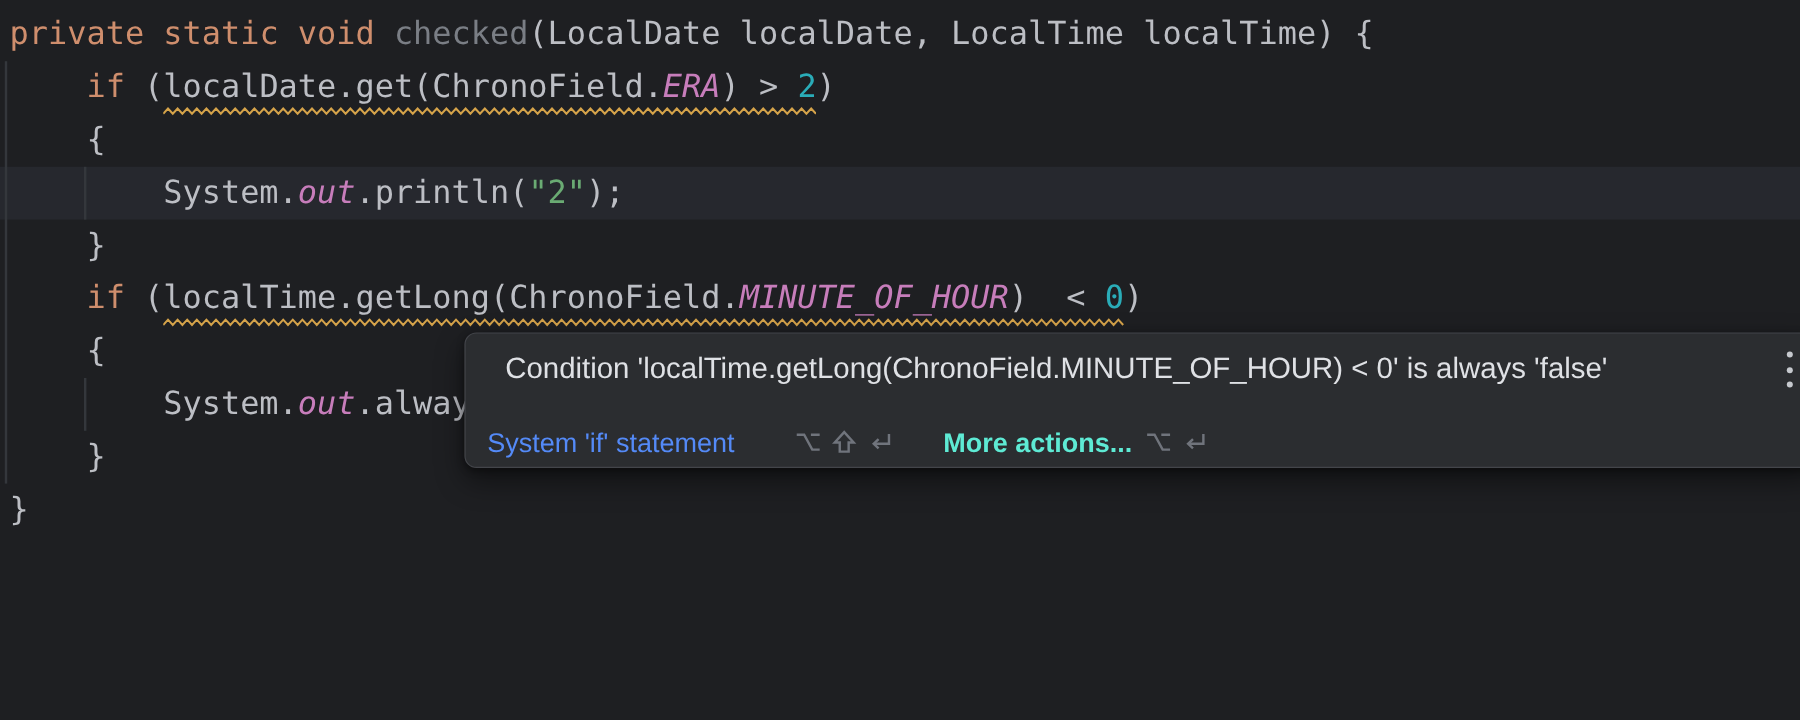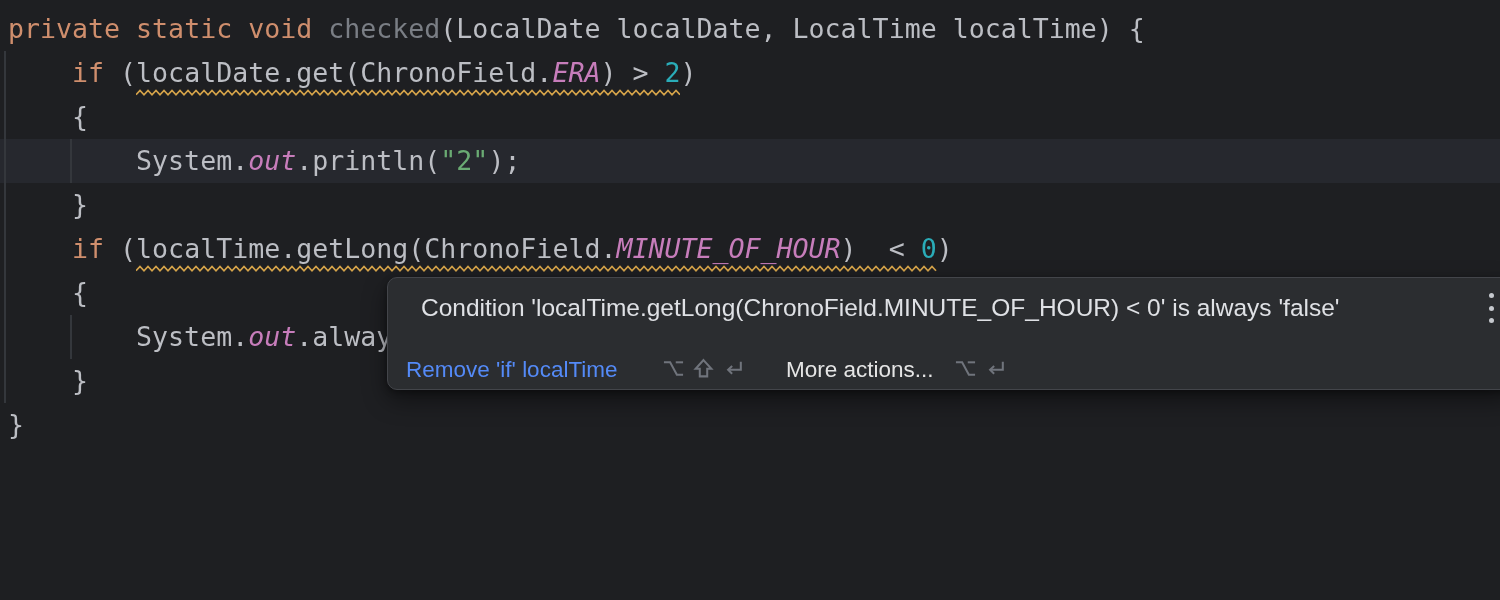--- a/index.html
+++ b/index.html
@@ -107,35 +107,35 @@
       <div class="code-line" style="top: 403px;"><span class="tok-plain" style="color: rgb(188, 190, 196);">}</span></div>
     </div>
 
   <div id="tooltip" style="background: rgb(43, 45, 48); border-color: rgb(67, 69, 74);">
     <div class="ttp-message" style="color: rgb(223, 225, 229);">Condition 'localTime.getLong(ChronoField.MINUTE_OF_HOUR) &lt; 0' is always 'false'</div>
     <div class="kebab">
       <i></i>
         <i></i>
         <i></i>
     </div>
-    <div class="ttp-link link-remove" style="color: rgb(84, 138, 247);">Remove 'if' localTime</div>
+    <div class="ttp-link link-remove" style="color: rgb(84, 138, 247);">System 'if' statement</div>
     <div class="shortcut shortcut-1">
         <svg viewBox="0 0 24 24">
           <path d="M3.5 6.5 H9 L15 17.5 H20.5" fill="none" stroke="currentColor" stroke-width="1.8" stroke-linejoin="miter"></path>
           <path d="M14 6.5 H20.5" fill="none" stroke="currentColor" stroke-width="1.8" stroke-linejoin="miter"></path>
         </svg>
         <svg viewBox="0 0 24 24">
           <path d="M12 4.5 L19 12.2 H15.3 V19 H8.7 V12.2 H5 Z" fill="none" stroke="currentColor" stroke-width="1.8" stroke-linejoin="miter"></path>
         </svg>
         <svg viewBox="0 0 24 24">
           <path d="M18.5 6 V13.2 H7.5" fill="none" stroke="currentColor" stroke-width="1.8" stroke-linejoin="miter"></path>
           <path d="M10.8 9.8 L7.2 13.2 L10.8 16.6" fill="none" stroke="currentColor" stroke-width="1.8" stroke-linejoin="miter"></path>
         </svg>
       </div>
-    <div class="ttp-link link-more" style="color: #e5e5e5;">More actions...</div>
+    <div class="ttp-link link-more" style="color: #5eead4; font-weight: bold;">More actions...</div>
     <div class="shortcut shortcut-2">
         <svg viewBox="0 0 24 24">
           <path d="M3.5 6.5 H9 L15 17.5 H20.5" fill="none" stroke="currentColor" stroke-width="1.8" stroke-linejoin="miter"></path>
           <path d="M14 6.5 H20.5" fill="none" stroke="currentColor" stroke-width="1.8" stroke-linejoin="miter"></path>
         </svg>
         <svg viewBox="0 0 24 24">
           <path d="M18.5 6 V13.2 H7.5" fill="none" stroke="currentColor" stroke-width="1.8" stroke-linejoin="miter"></path>
           <path d="M10.8 9.8 L7.2 13.2 L10.8 16.6" fill="none" stroke="currentColor" stroke-width="1.8" stroke-linejoin="miter"></path>
         </svg>
       </div>

